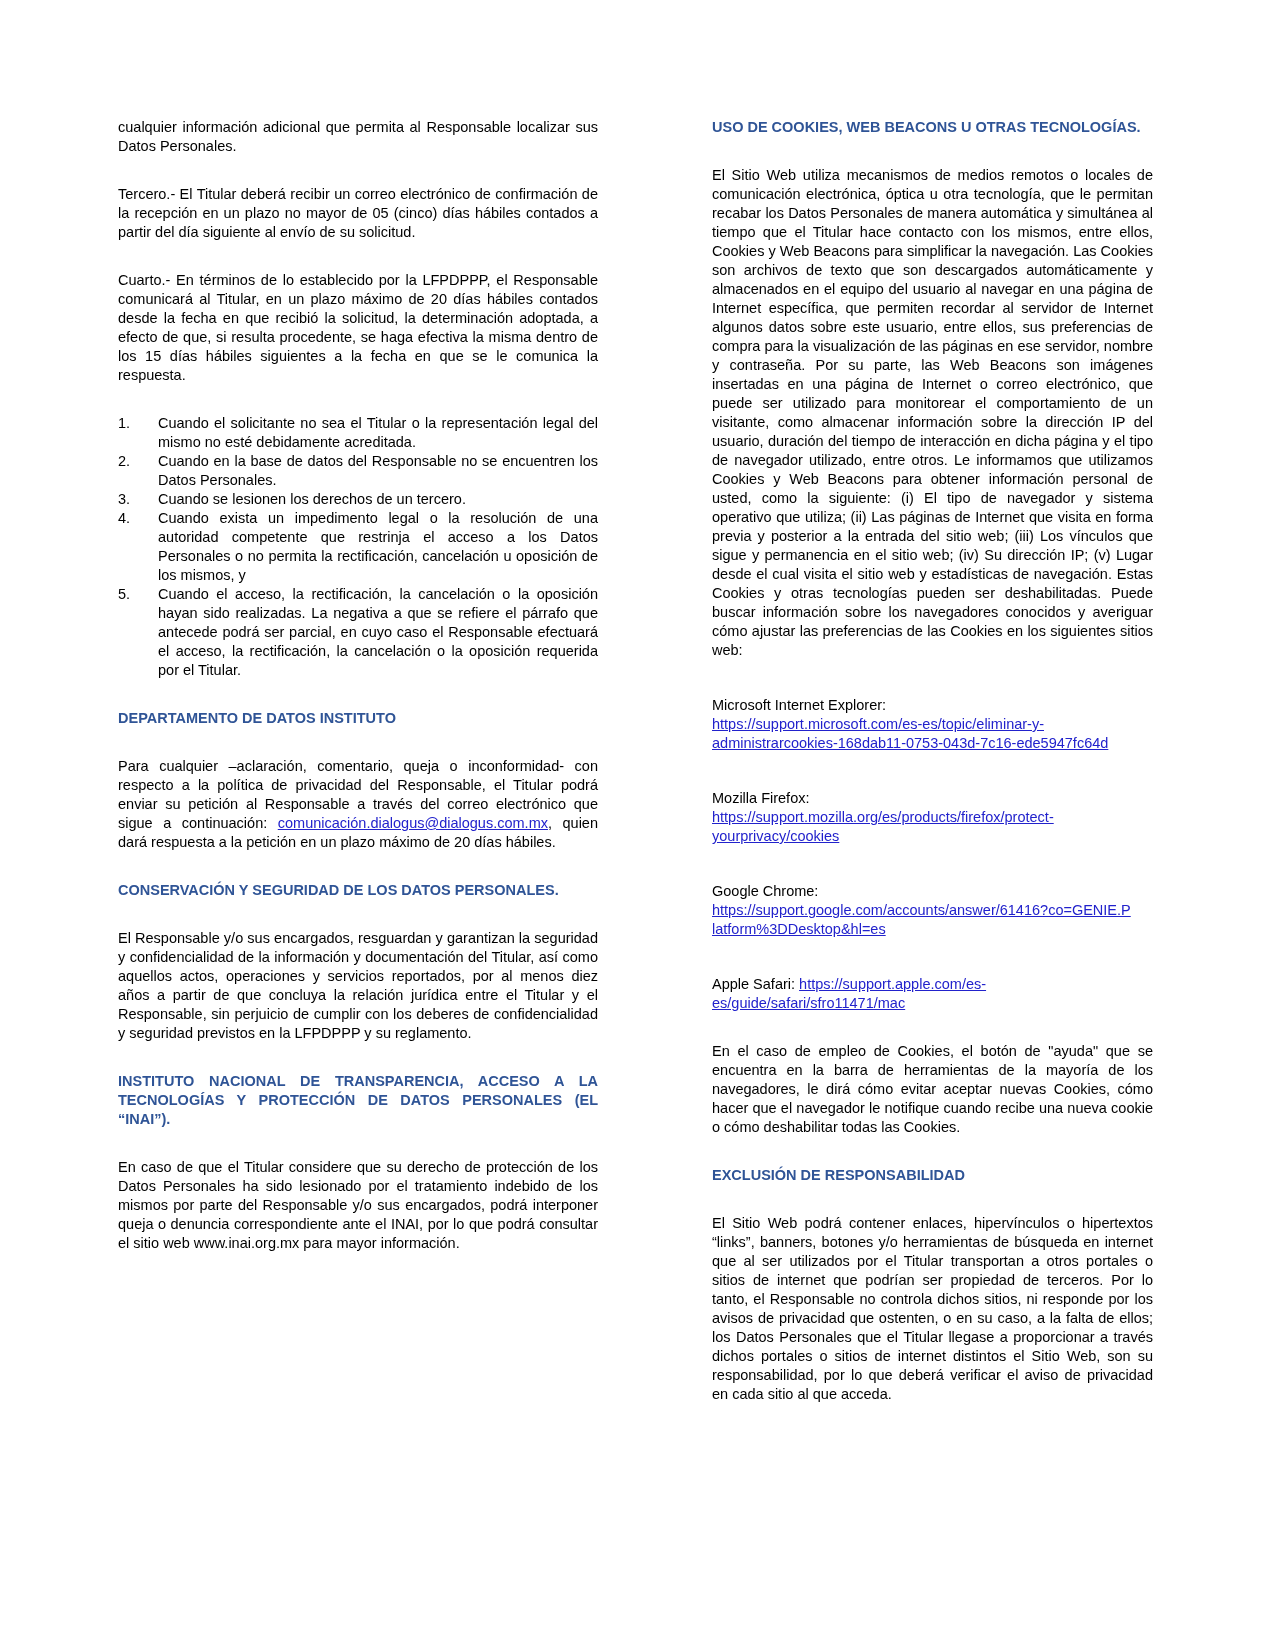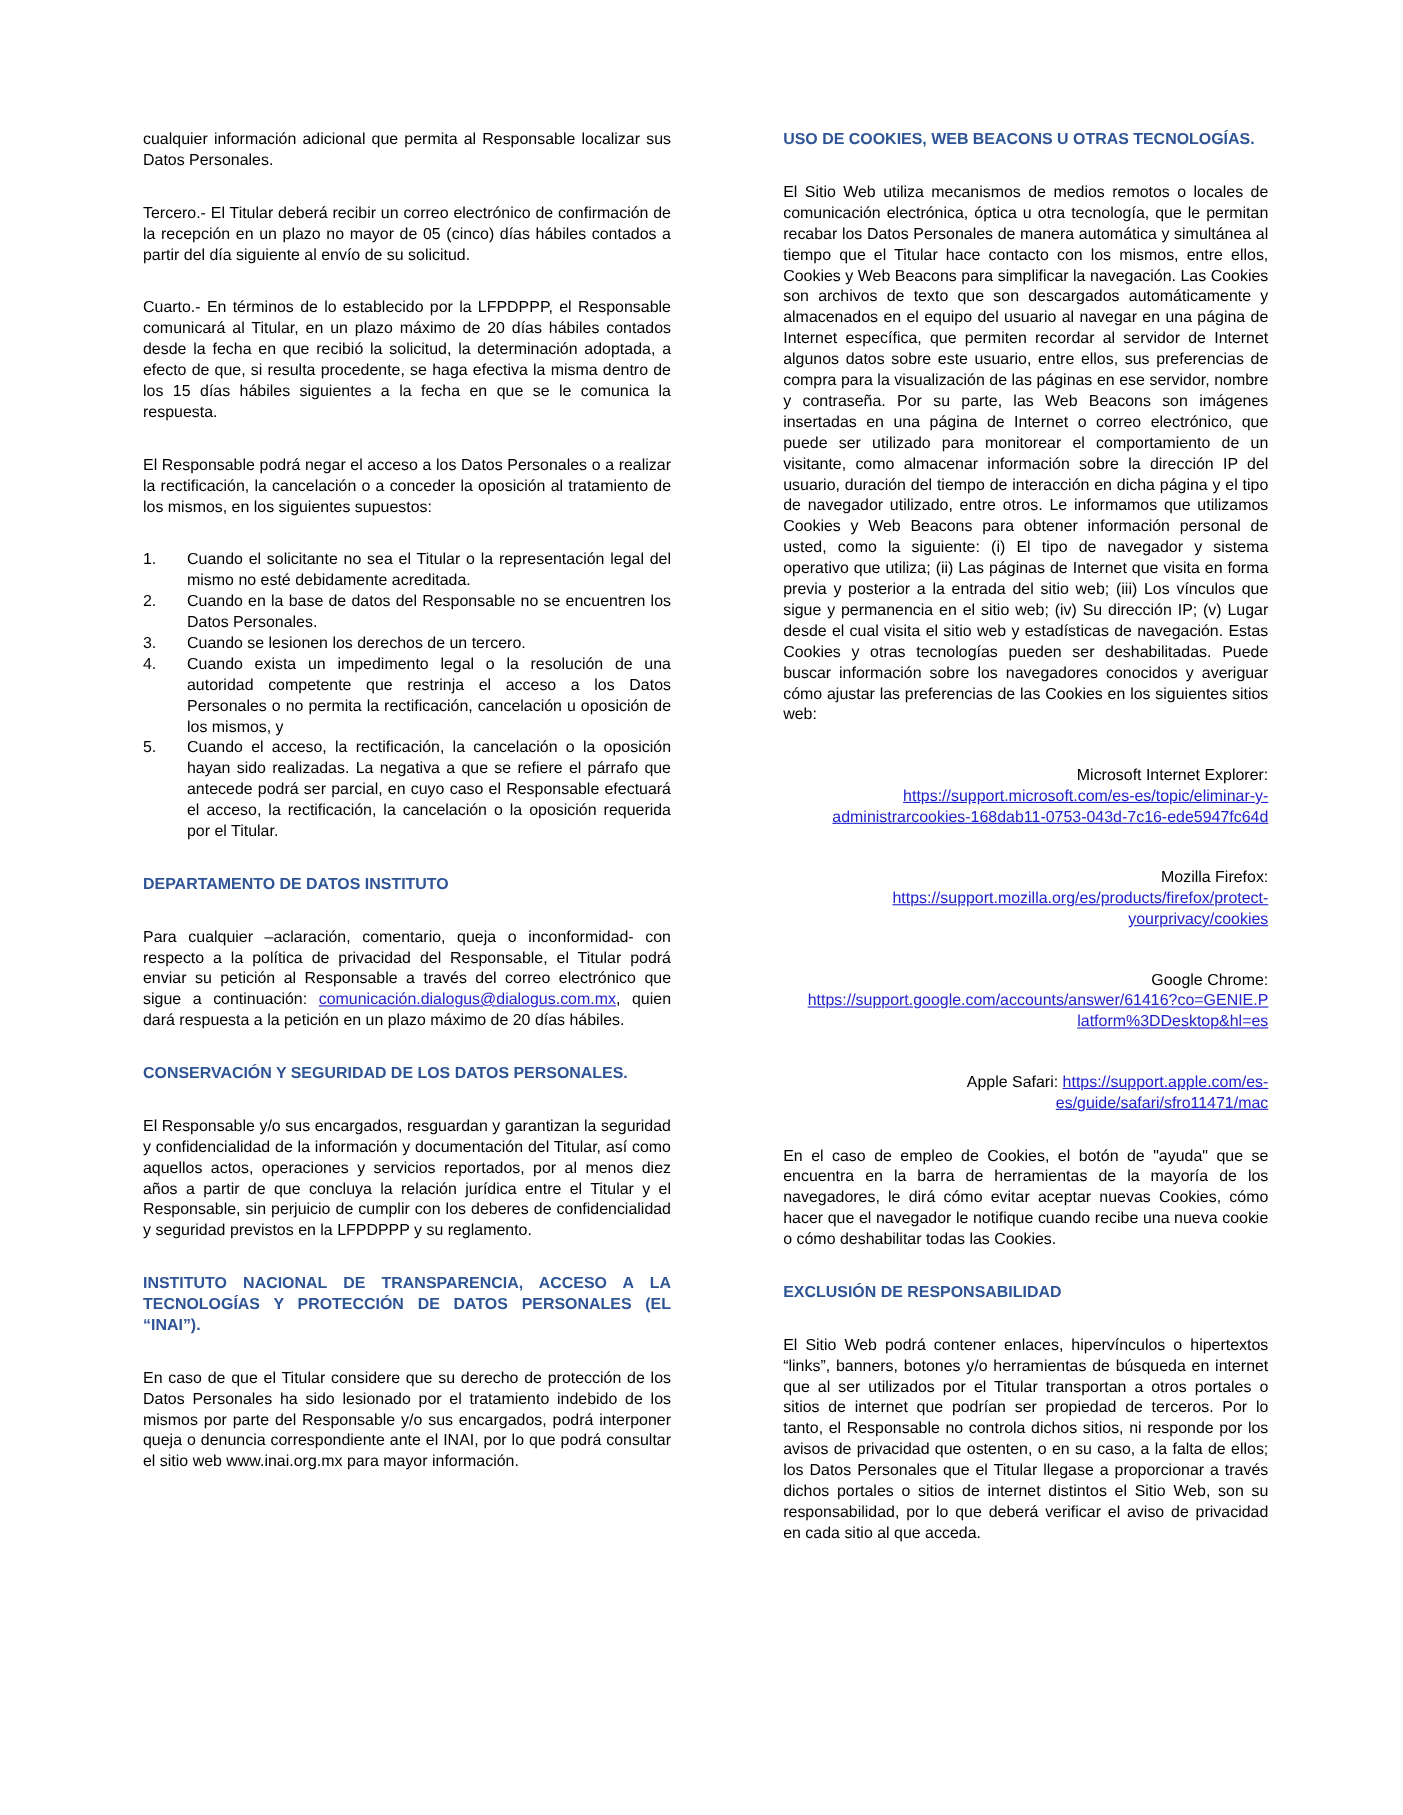--- a/index.html
+++ b/index.html
@@ -12,50 +12,49 @@
   body{
     width:1275px;height:1650px;
     background:var(--page-bg);
     font-family:"Liberation Sans", sans-serif;
     color:var(--body-color);
     position:relative;
     overflow:hidden;
   }
   .page{position:absolute;inset:0;}
   .col{position:absolute;top:118px;}
-  .col-left{left:130px;width:480px;}
+  .col-left{left:118px;width:480px;}
   .col-right{left:712px;width:441px;}
   .para,.heading,.nlist{
     font-size:14.5px;
     line-height:19px;
     text-align:justify;
     margin:0 0 29px 0;
   }
-  .para.left{text-align:right;margin-top:36px;}
+  .para.left{text-align:left;margin-top:36px;}
   .heading{color:var(--heading-color);font-weight:700;}
   .b{font-weight:400;}
   .u{}
   a.link{
     color:var(--link-color);
     text-decoration:underline;
     overflow-wrap:anywhere;
     cursor:pointer;
   }
   .nlist .li{position:relative;padding-left:40px;margin:0;}
   .nlist .num{position:absolute;left:0;top:0;}
 </style>
 </head>
 <body>
 
 <div class="page">
   <div class="col col-left">
       <p class="para"><span>cualquier información adicional que permita al Responsable localizar sus Datos Personales.</span></p>
       <p class="para"><span>Tercero.- El Titular deberá recibir un correo electrónico de confirmación de la recepción en un plazo no mayor de 05 (cinco) días hábiles contados a partir del día siguiente al envío de su solicitud.</span></p>
       <p class="para"><span>Cuarto.- En términos de lo establecido por la LFPDPPP, el Responsable comunicará al Titular, en un plazo máximo de 20 días hábiles contados desde la fecha en que recibió la solicitud, la determinación adoptada, a efecto de que, si resulta procedente, se haga efectiva la misma dentro de los 15 días hábiles siguientes a la fecha en que se le comunica la respuesta.</span></p>
-      <p class="para"><span>El Responsable podrá negar el acceso a los Datos Personales o a realizar la rectificación, la cancelación o a conceder la oposición al tratamiento de los mismos, en los siguientes supuestos:</span></p>
       <div class="nlist">
         <div class="li"><span class="num">1.</span><span>Cuando el solicitante no sea el Titular o la representación legal del mismo no esté debidamente acreditada.</span></div>
         <div class="li"><span class="num">2.</span><span>Cuando en la base de datos del Responsable no se encuentren los Datos Personales.</span></div>
         <div class="li"><span class="num">3.</span><span>Cuando se lesionen los derechos de un tercero.</span></div>
         <div class="li"><span class="num">4.</span><span>Cuando exista un impedimento legal o la resolución de una autoridad competente que restrinja el acceso a los Datos Personales o no permita la rectificación, cancelación u oposición de los mismos, y</span></div>
         <div class="li"><span class="num">5.</span><span>Cuando el acceso, la rectificación, la cancelación o la oposición hayan sido realizadas. La negativa a que se refiere el párrafo que antecede podrá ser parcial, en cuyo caso el Responsable efectuará el acceso, la rectificación, la cancelación o la oposición requerida por el Titular.</span></div>
       </div>
       <div class="heading">DEPARTAMENTO DE DATOS INSTITUTO</div>
       <p class="para"><span>Para cualquier –aclaración, comentario, queja o inconformidad- con respecto a la política de privacidad del Responsable, el Titular podrá enviar su petición al Responsable a través del correo electrónico que sigue a continuación: </span><a class="link" href="#">comunicación.dialogus@dialogus.com.mx</a><span>, quien dará respuesta a la petición en un plazo máximo de 20 días hábiles.</span></p>
       <div class="heading">CONSERVACIÓN Y SEGURIDAD DE LOS DATOS PERSONALES.</div>

